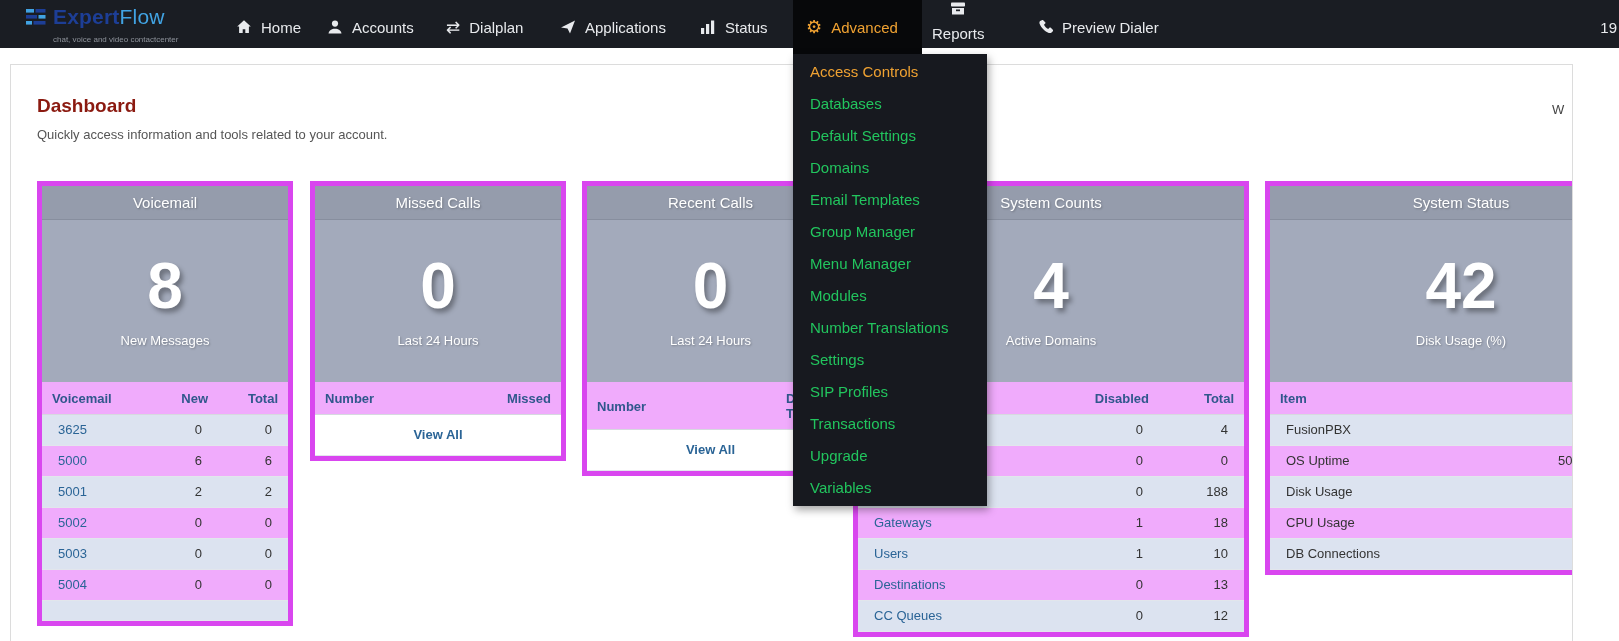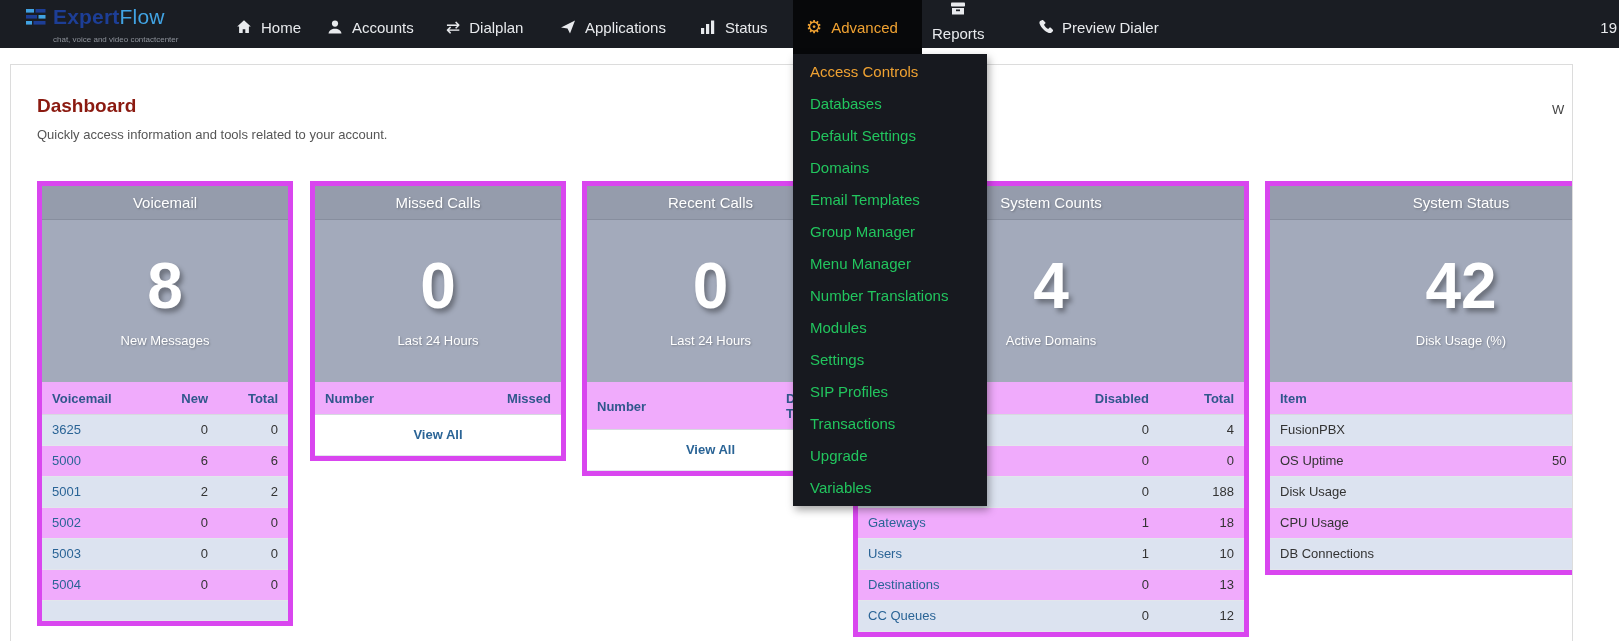--- a/index.html
+++ b/index.html
@@ -68,21 +68,21 @@
     display:flex; flex-direction:column; align-items:center; justify-content:center;
   }
   .big-count { font-size:64px; font-weight:700; line-height:1; text-shadow:3px 4px 5px rgba(0,0,0,.35); }
   .count-label { font-size:13px; margin-top:15px; text-shadow:1px 1px 2px rgba(0,0,0,.25); }
 
   table.card-table { width:100%; border-collapse:collapse; font-size:13px; table-layout:fixed; }
   .card-table th {
     color:#30578c; font-weight:bold; text-align:left; padding:9px 10px 8px 10px;
     border-bottom:1px solid #d6d9df; vertical-align:middle; overflow-wrap:anywhere;
   }
-  .card-table td { padding:8px 10px; line-height:14px; color:#333; border-bottom:1px solid #e2e6ec; }
+  .card-table td { padding:8px 16px; line-height:14px; color:#333; border-bottom:1px solid #e2e6ec; }
   .card-table .num { text-align:right; }
   .card-table tbody tr:nth-child(odd) { background:#dce3f0; }
   .cell-link, .view-all { color:#2a6496; text-decoration:none; cursor:pointer; }
   .view-all-cell { text-align:center; padding:13px 10px !important; background:#fff !important;font-weight:bold; }
   .partial-row td { height:20px; padding:0; }
 
   
   .c-voicemail  { left:26px;  width:256px; }
   .c-missed     { left:299px; width:256px; }
   .c-recent     { left:571px; width:257px; }
@@ -190,22 +190,22 @@
 </div>
 
 <div class="dropdown">
   <div class="dropdown-item active">Access Controls</div>
   <div class="dropdown-item">Databases</div>
   <div class="dropdown-item">Default Settings</div>
   <div class="dropdown-item">Domains</div>
   <div class="dropdown-item">Email Templates</div>
   <div class="dropdown-item">Group Manager</div>
   <div class="dropdown-item">Menu Manager</div>
+  <div class="dropdown-item">Modules</div>
   <div class="dropdown-item">Number Translations</div>
-  <div class="dropdown-item">Modules</div>
   <div class="dropdown-item">Settings</div>
   <div class="dropdown-item">SIP Profiles</div>
   <div class="dropdown-item">Transactions</div>
   <div class="dropdown-item">Upgrade</div>
   <div class="dropdown-item">Variables</div>
 </div>
 
 <div class="panel">
   <div class="page-title">Dashboard</div>
   <div class="page-subtitle">Quickly access information and tools related to your account.</div>

